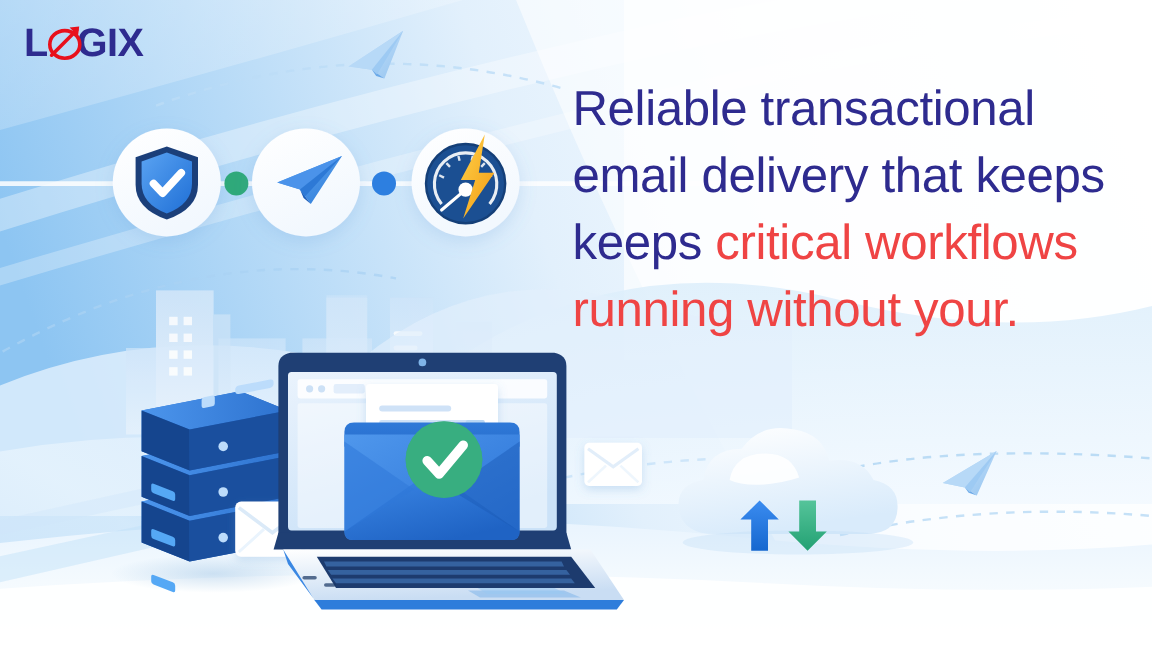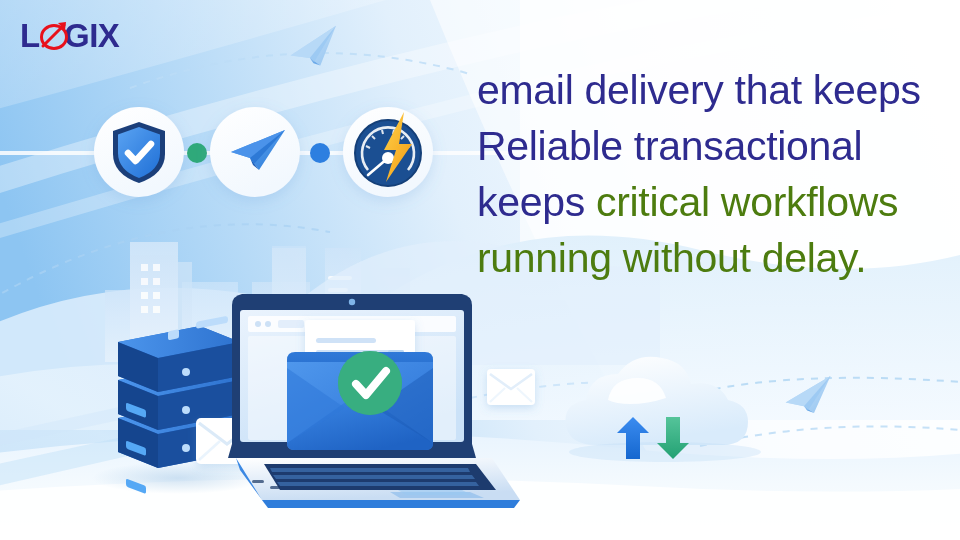--- a/index.html
+++ b/index.html
@@ -25,21 +25,21 @@
   
   #headline {
     position:absolute; left:477px; top:62px;
     width:470px;
     font-size:41px;
     line-height:56px;
     font-weight:400;
     letter-spacing:-0.3px;
     color:#2e2b8f;
   }
-  #headline .hl-red { color:#4d7c0f; }
+  #headline .hl-red { color:#ef4444; }
   #headline .hl-line { display:block; white-space:nowrap; }
 </style>
 </head>
 <body>
 
 <div id="stage">
 
   <svg id="bg" viewBox="0 0 960 540">
     <defs>
       <linearGradient id="gMain" x1="0" y1="0.35" x2="1" y2="0.15">
@@ -406,19 +406,19 @@
       <text x="44" y="31" font-family="'Liberation Sans', sans-serif" font-size="33" font-weight="bold" fill="#2e2b8f" letter-spacing="-0.5">GIX</text>
 
       <ellipse cx="34" cy="21" rx="12.5" ry="11.5" fill="none" stroke="#e8101b" stroke-width="3"></ellipse>
       <path d="M23,30 L44,9" stroke="#e8101b" stroke-width="3" stroke-linecap="round"></path>
       <path d="M38,7 L46,6 L45,14 Z" fill="#e8101b"></path>
     </svg>
 
   </div>
 
   <div id="headline">
+    <span class="hl-line"><span>Reliable transactional</span></span>
     <span class="hl-line"><span>email delivery that keeps</span></span>
-    <span class="hl-line"><span>Reliable transactional</span></span>
     <span class="hl-line"><span>keeps </span><span class="hl-red">critical workflows</span></span>
-    <span class="hl-line"><span class="hl-red">running without delay.</span></span>
+    <span class="hl-line"><span class="hl-red">running without your.</span></span>
   </div>
 
 </div>
 
 </body></html>

